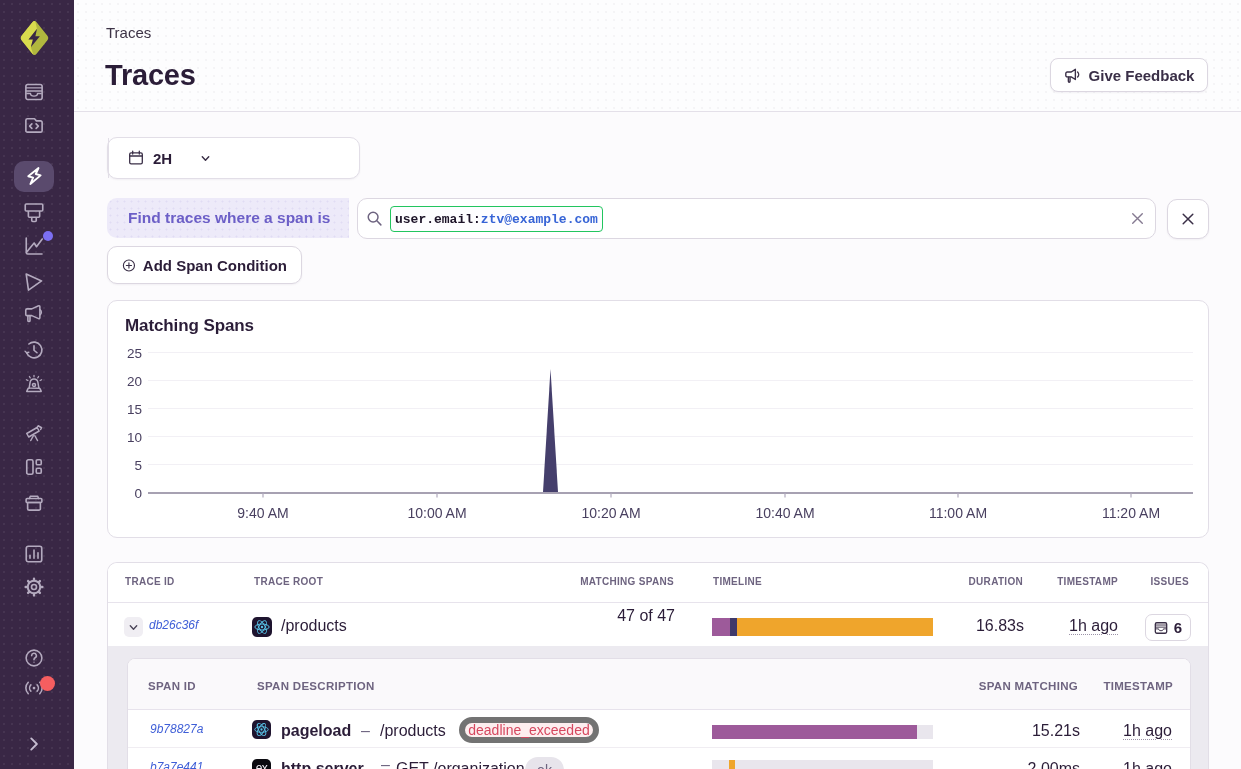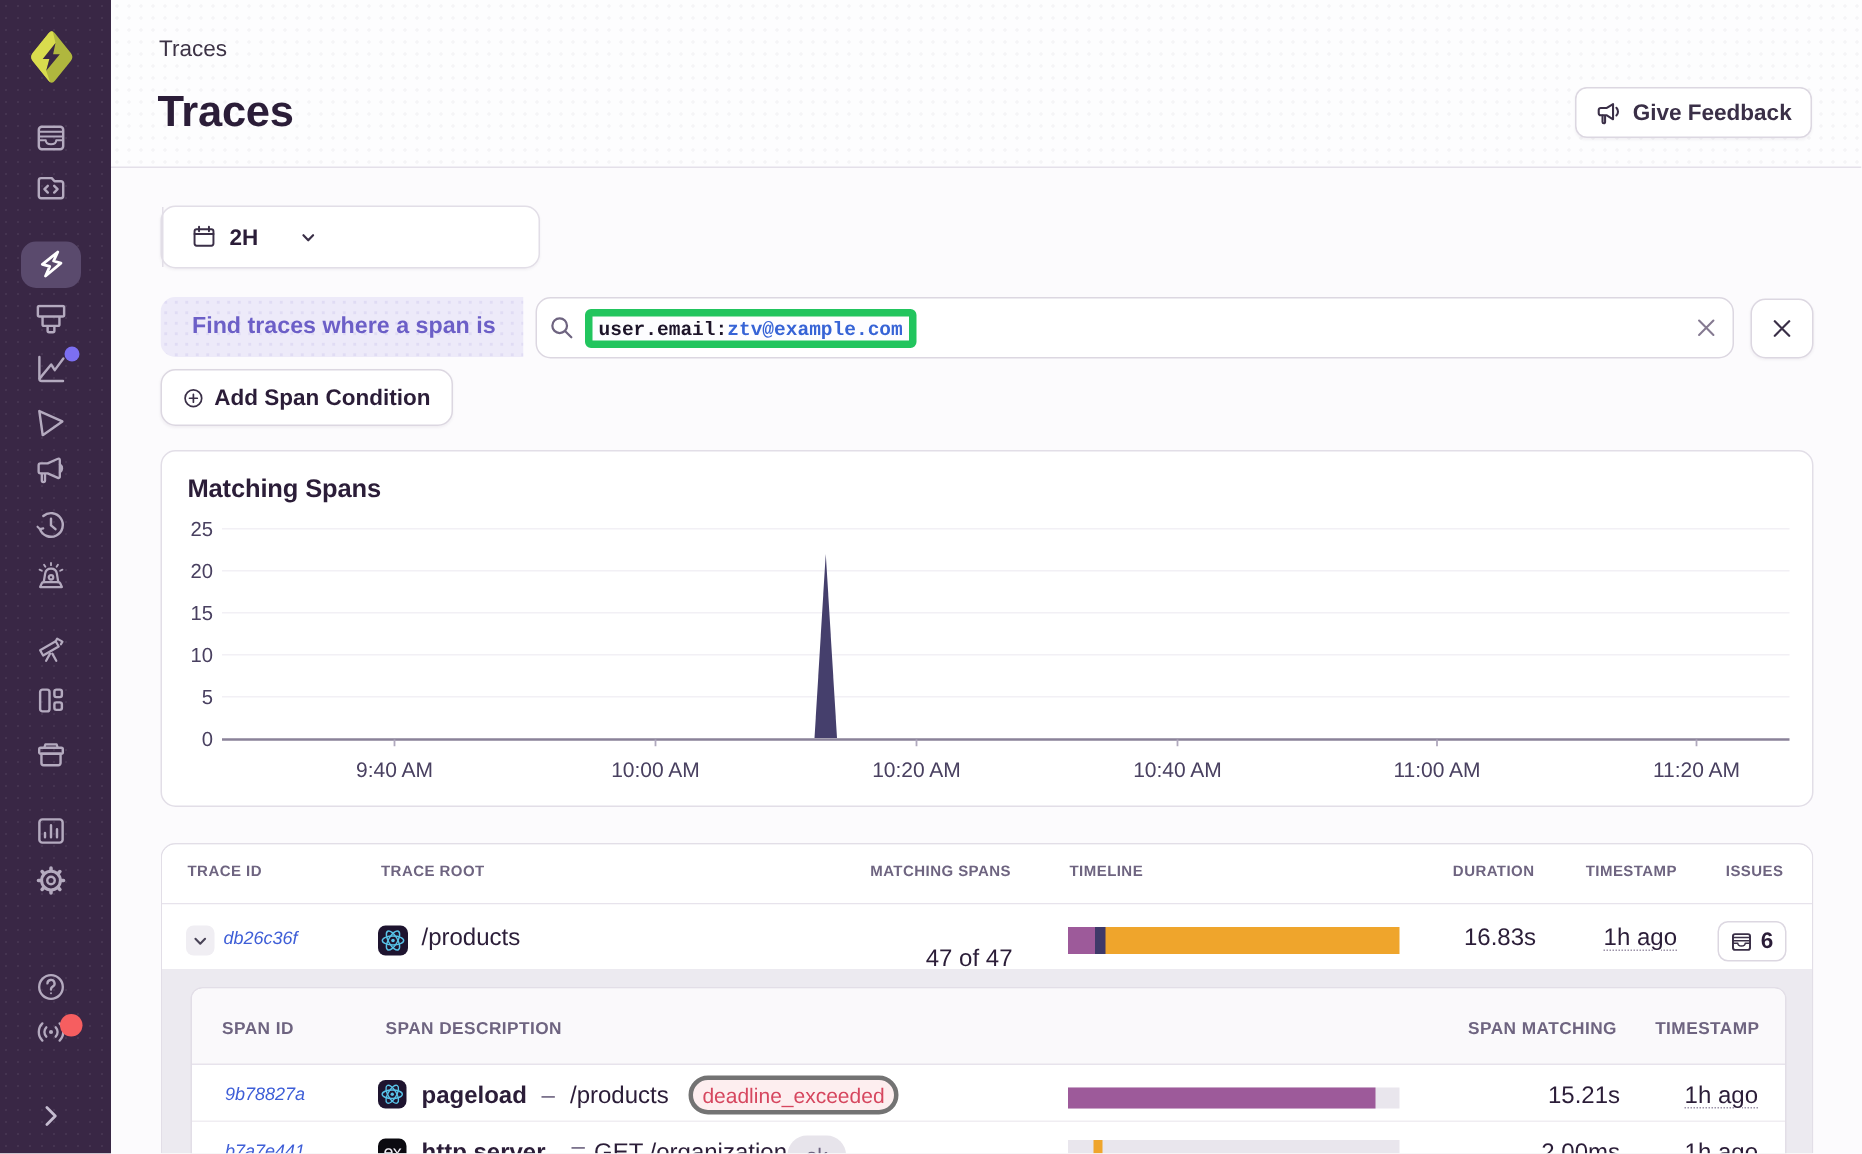--- a/index.html
+++ b/index.html
@@ -220,21 +220,21 @@
     <span class="txt">2H</span>
     <span style="width:10px"></span>
     <svg class="chev" width="11" height="11" viewBox="0 0 12 12" fill="none" stroke="#3a2f47" stroke-width="1.6" stroke-linecap="round" stroke-linejoin="round">
         <path d="M2.5 4.2 6 7.8l3.5-3.6"></path>
       </svg>
   </div>
 </div>
 
 <div id="span-is">Find traces where a span is</div>
 <div id="search"></div>
-<div style="position:absolute; left:390px; top:206px; border:5px solid #22c55e; background:#fdfdff; border-radius:4px; height:26px; display:flex; align-items:center; padding:0 4px; font-family:'Liberation Mono',monospace; font-size:13px; font-weight:bold;">
+<div style="position:absolute; left:390px; top:206px; border:1px solid #22c55e; background:#fdfdff; border-radius:4px; height:26px; display:flex; align-items:center; padding:0 4px; font-family:'Liberation Mono',monospace; font-size:13px; font-weight:bold;">
     <span style="color:#1d1429">user.email:</span>
     <span style="color:#3764d6">ztv@example.com</span>
   </div>
 <svg class="searchicon" viewBox="0 0 16 16" fill="none" stroke="currentColor" stroke-width="1.4" stroke-linecap="round">
     <circle cx="6.7" cy="6.7" r="4.6"></circle>
     <path d="M10.2 10.2 14 14"></path>
   </svg>
 <svg class="clearx" viewBox="0 0 16 16" fill="none" stroke="currentColor" stroke-width="1.3" stroke-linecap="round">
     <path d="M3.5 3.5l9 9M12.5 3.5l-9 9"></path>
   </svg>
@@ -307,21 +307,21 @@
     <span class="link" style="position:absolute; left:41px; top:15px;">db26c36f</span>
     <div class="icbox" style="left:144px; top:14px;">
       <svg width="18" height="18" viewBox="0 0 24 24" fill="none" stroke="#58c3e8" stroke-width="1.3">
           <circle cx="12" cy="12" r="1.6" fill="#58c3e8" stroke="none"></circle>
           <ellipse cx="12" cy="12" rx="9.5" ry="4"></ellipse>
           <ellipse cx="12" cy="12" rx="9.5" ry="4" transform="rotate(60 12 12)"></ellipse>
           <ellipse cx="12" cy="12" rx="9.5" ry="4" transform="rotate(120 12 12)"></ellipse>
         </svg>
     </div>
     <span class="dtext" style="position:absolute; left:173px; top:14px;">/products</span>
-    <span class="dtext" style="position:absolute; right:533px; top:28px;">47 of 47</span>
+    <span class="dtext" style="position:absolute; right:533px; top:4px;">47 of 47</span>
     <div style="position:absolute; left:604px; top:15px; width:221px; height:18px; background:#efa52c;">
       <div style="position:absolute;left:0;top:0;width:18px;height:18px;background:#9d5a9a;"></div>
       <div style="position:absolute;left:18px;top:0;width:7px;height:18px;background:#3f3969;"></div>
     </div>
     <span class="dtext" style="position:absolute; right:184px; top:14px;">16.83s</span>
     <span class="timestamp" style="position:absolute; right:90px; top:14px;">1h ago</span>
     <div style="position:absolute; left:1037px; top:11px; width:46px; height:27px; border:1px solid #dcd7e1; border-radius:7px; background:#fff; display:flex; align-items:center; justify-content:center; gap:6px;">
       <svg width="14" height="14" viewBox="0 0 16 16" fill="none" stroke="#3a2f47" stroke-width="1.5" stroke-linejoin="round">
           <rect x="1.5" y="2" width="13" height="12" rx="1.6"></rect>
           <path d="M1.5 4.6h13M1.5 7h13" stroke-width="1.1"></path>
@@ -344,21 +344,21 @@
         <svg width="17" height="17" viewBox="0 0 24 24" fill="none" stroke="#58c3e8" stroke-width="1.3">
             <circle cx="12" cy="12" r="1.6" fill="#58c3e8" stroke="none"></circle>
             <ellipse cx="12" cy="12" rx="9.5" ry="4"></ellipse>
             <ellipse cx="12" cy="12" rx="9.5" ry="4" transform="rotate(60 12 12)"></ellipse>
             <ellipse cx="12" cy="12" rx="9.5" ry="4" transform="rotate(120 12 12)"></ellipse>
           </svg>
       </div>
       <span class="dtext" style="position:absolute; left:153px; top:12px; font-weight:bold;">pageload</span>
       <span style="position:absolute; left:233px; top:12px; font-size:16px; color:#6e6480;">–</span>
       <span class="dtext" style="position:absolute; left:252px; top:12px;">/products</span>
-      <div class="pill" style="left:331px; top:7px; width:140px; height:26px; background:#fdeeef; color:#d6475f; border:3px solid #737373;">deadline_exceeded</div>
+      <div class="pill" style="left:331px; top:7px; width:140px; height:26px; background:#fdeeef; color:#d6475f; border:6px solid #737373;">deadline_exceeded</div>
       <div style="position:absolute; left:584px; top:15px; width:221px; height:14px; background:#e9e6ed;">
         <div style="position:absolute;left:0;top:0;width:205px;height:14px;background:#9d5a9a;"></div>
       </div>
       <span class="dtext" style="position:absolute; right:110px; top:12px;margin-left:21px;">15.21s</span>
       <span class="timestamp" style="position:absolute; right:18px; top:12px;">1h ago</span>
     </div>
     <div class="srow" style="top:90px; height:22px;">
       <span class="link" style="position:absolute; left:22px; top:11px;">b7a7e441</span>
       <div class="icbox" style="left:124px; top:10px; width:19px; height:19px; background:#0b0a10;">
         <span style="color:#f2eef5; font-size:12px; letter-spacing:-0.5px; padding-bottom:1px;">ex</span>

